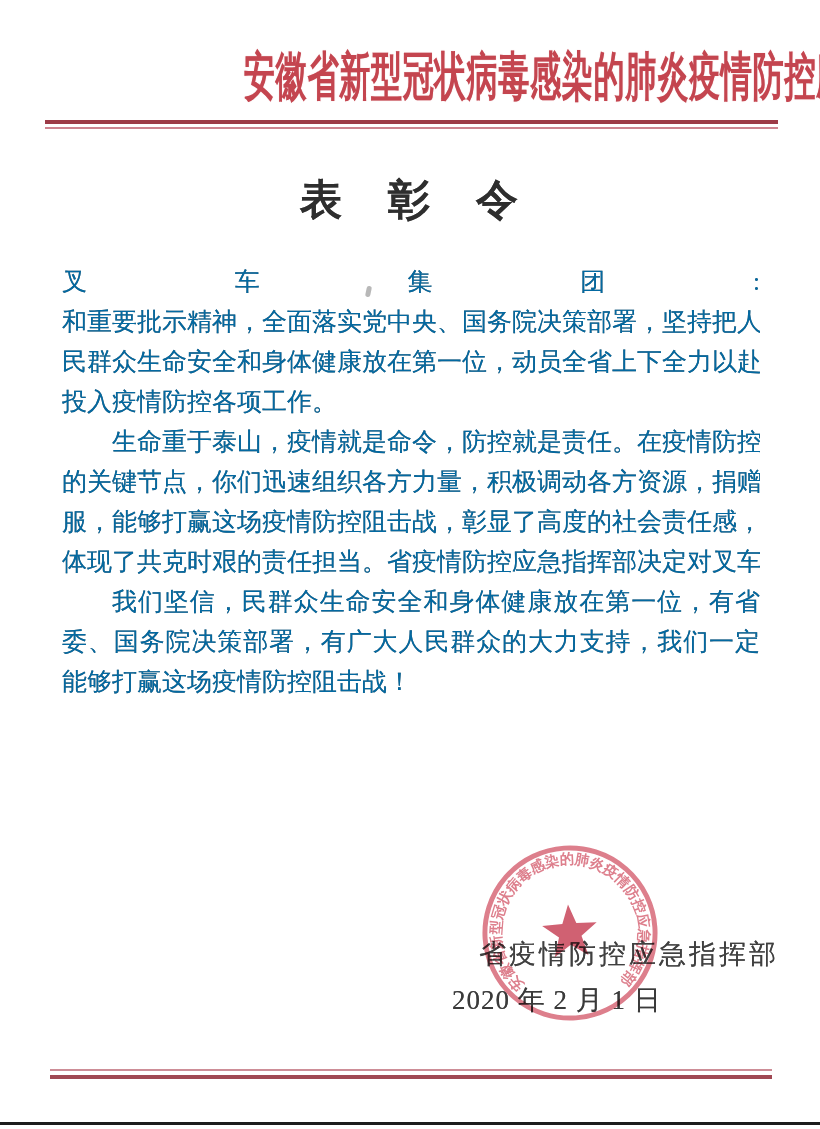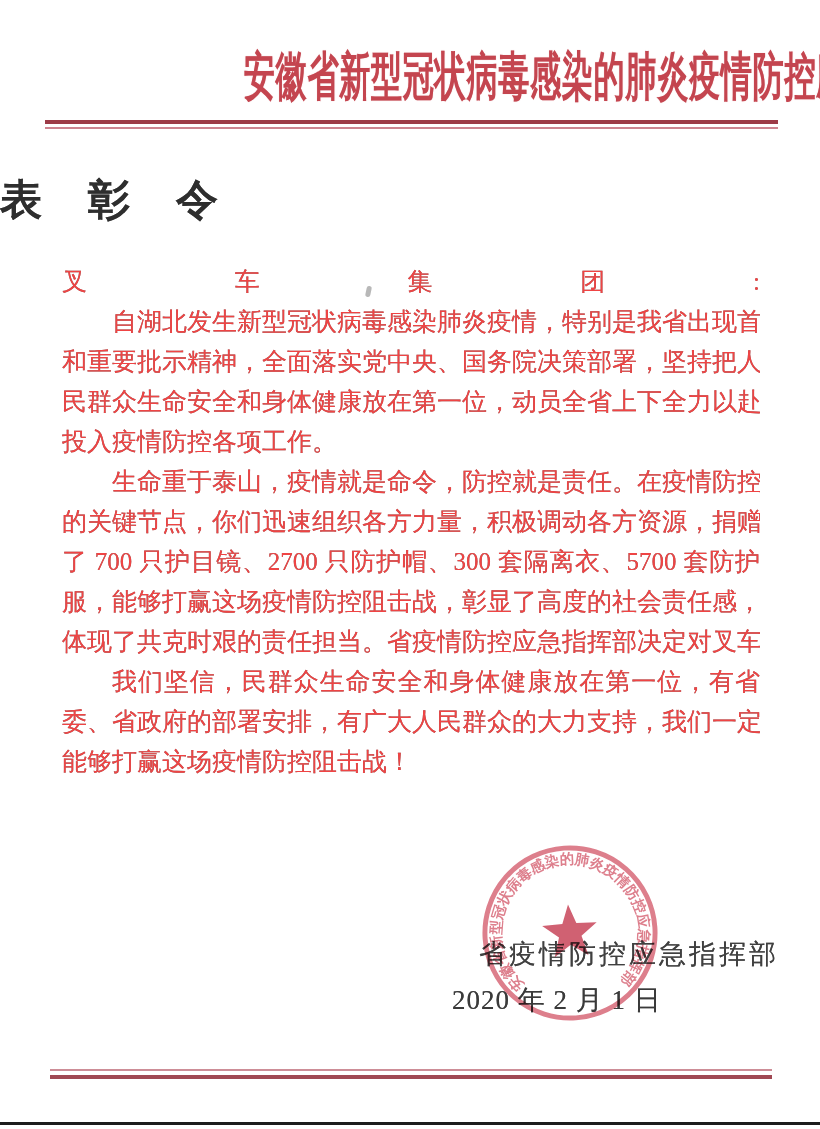--- a/index.html
+++ b/index.html
@@ -35,35 +35,36 @@
   .rule-top .thick { height: 4px; background: #9c3b47; }
   .rule-top .gap   { height: 3px; }
   .rule-top .thin  { height: 2px; background: #cd8490; }
 
   
   .doc-title {
     position: absolute;
     top: 172px; left: 0;
     width: 820px;
     margin: 0;
+    text-align: center;
     font-size: 42px;
     font-weight: bold;
     color: #2e2e2e;
     letter-spacing: 2px;
     text-shadow: 0 0 .5px rgba(40,40,40,.7);
   }
 
   
   .body-block {
     position: absolute;
     top: 262px; left: 62px;
     width: 698px;
     font-size: 25px;
     line-height: 40px;
-    color: #ef4444;
+    color: #0369a1;
     text-shadow: 0 0 .4px rgba(59,59,59,.75);
   }
   .salutation { text-align: left; }
   .line {
     height: 40px;
     text-align: justify;
     text-align-last: justify;
     text-justify: inter-character;
     overflow: hidden;
     white-space: nowrap;
@@ -138,35 +139,33 @@
     <div class="gap"></div>
     <div class="thin"></div>
   </div>
 
   <h1 class="doc-title">表　彰　令</h1>
 
   <div class="body-block">
     <div class="line salutation">叉车集团:</div>
     <div>
         <div>
-          <div class="line first">自湖北发生新型冠状病毒感染肺炎疫情，特别是我省出现首</div>
           <div class="line">和重要批示精神，全面落实党中央、国务院决策部署，坚持把人</div>
           <div class="line">民群众生命安全和身体健康放在第一位，动员全省上下全力以赴</div>
           <div class="line last">投入疫情防控各项工作。</div>
         </div>
         <div>
           <div class="line first">生命重于泰山，疫情就是命令，防控就是责任。在疫情防控</div>
           <div class="line">的关键节点，你们迅速组织各方力量，积极调动各方资源，捐赠</div>
-          <div class="line">了 700 只护目镜、2700 只防护帽、300 套隔离衣、5700 套防护</div>
           <div class="line">服，能够打赢这场疫情防控阻击战，彰显了高度的社会责任感，</div>
           <div class="line">体现了共克时艰的责任担当。省疫情防控应急指挥部决定对叉车</div>
         </div>
         <div>
           <div class="line first">我们坚信，民群众生命安全和身体健康放在第一位，有省</div>
-          <div class="line">委、省政府的部署安排，有广大人民群众的大力支持，我们一定</div>
+          <div class="line">委、国务院决策部署，有广大人民群众的大力支持，我们一定</div>
           <div class="line last">能够打赢这场疫情防控阻击战！</div>
         </div>
       </div>
   </div>
 
   <div class="speck"></div>
 
   <div class="sign-org">省疫情防控应急指挥部</div>
   <div class="sign-date">2020 年 2 月 1 日</div>
 

